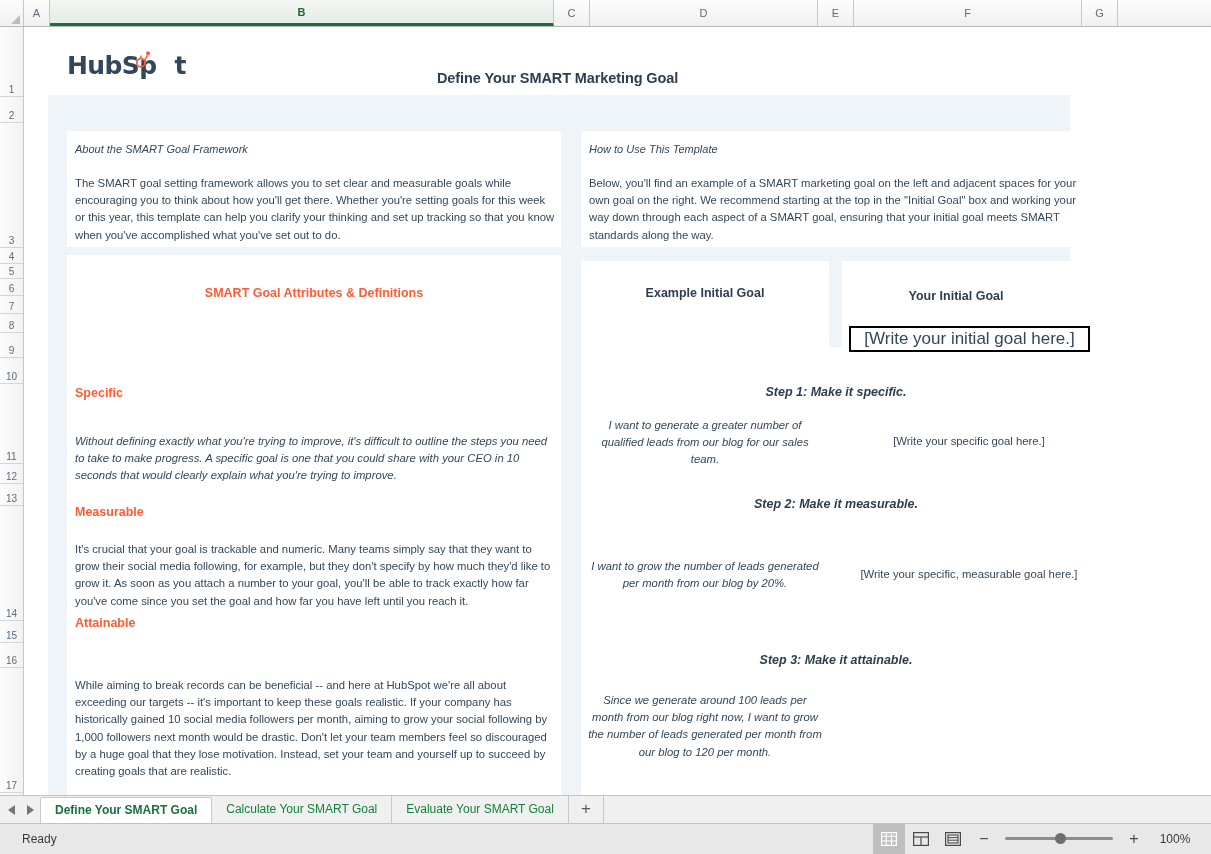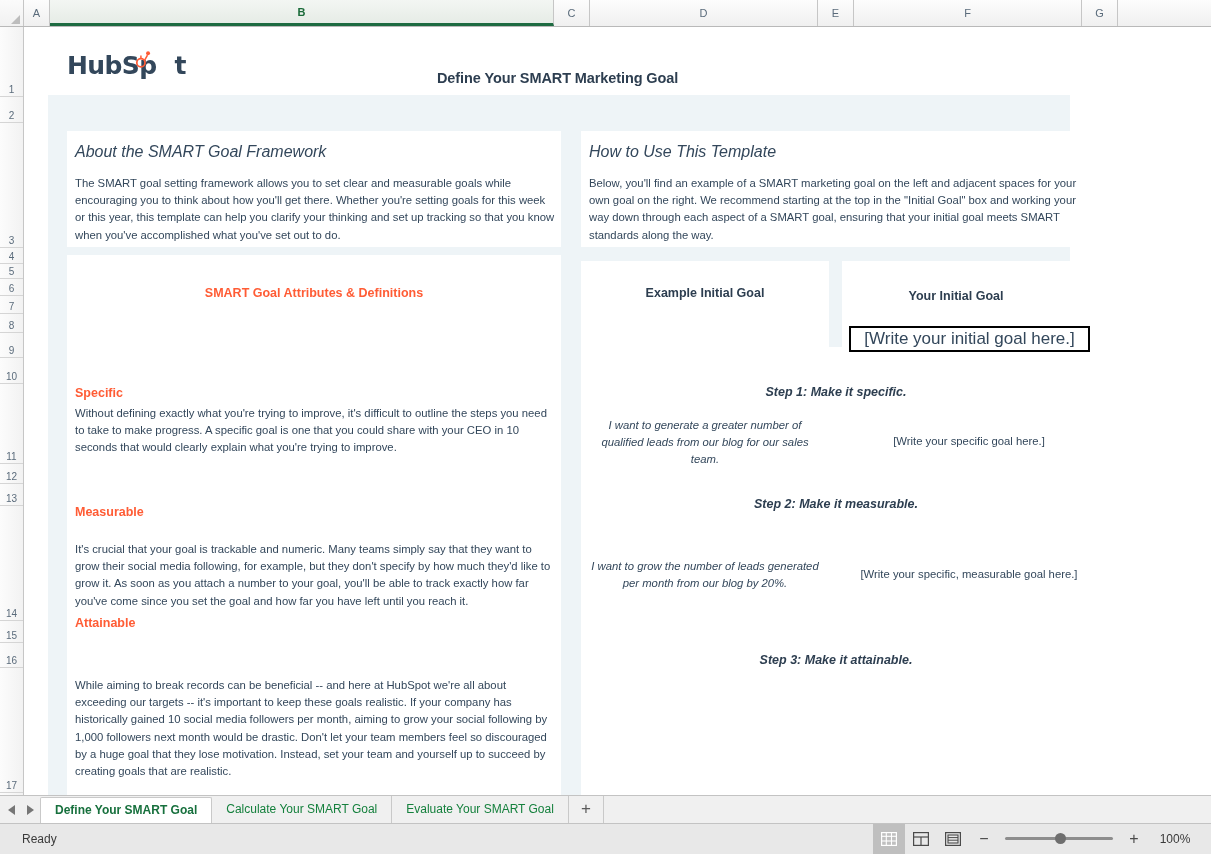--- a/index.html
+++ b/index.html
@@ -156,21 +156,21 @@
     font-size: 14.5px;
     font-weight: bold;
     color: #2d3e50;
     letter-spacing: -0.1px;
     white-space: nowrap;
   }
 
   .panel-heading {
     position: absolute;
     font-style: italic;
-    font-size: 16px;
+    font-size: 11px;
     color: #33475b;
     white-space: nowrap;
   }
   .panel-body {
     position: absolute;
     font-size: 11.3px;
     line-height: 17.2px;
     color: #33475b;
   }
 
@@ -517,38 +517,39 @@
         <div class="col-title" style="left:557px; top:259px; width:248px;">Example Initial Goal</div>
 
         <div class="col-title" style="left:818px; top:262px; width:228px;">Your Initial Goal</div>
 
 
         <div class="goal-input-box" style="left:825px; top:299px; width:241px; height:26px;">[Write your initial goal here.]</div>
 
         <div class="step-title" style="left:557px; top:358px; width:510px;">Step 1: Make it specific.</div>
 
         <div class="section-title" style="left:51px; top:359px;">Specific</div>
-        <div class="body-text" style="left:51px; top:378px; width:484px;">Without defining exactly what you're trying to improve, it's difficult to outline the steps you need to take to make progress. A specific goal is one that you could share with your CEO in 10 seconds that would clearly explain what you're trying to improve.</div>
+        <div class="body-text" style="left:51px; top:406px; width:484px;font-style:italic;">Without defining exactly what you're trying to improve, it's difficult to outline the steps you need to take to make progress. A specific goal is one that you could share with your CEO in 10 seconds that would clearly explain what you're trying to improve.</div>
 
         <div class="example-text" style="left:563px; top:390px; width:236px;">I want to generate a greater number of qualified leads from our blog for our sales team.</div>
         <div class="fill-text" style="left:824px; top:406px; width:242px;">[Write your specific goal here.]</div>
 
         <div class="step-title" style="left:557px; top:470px; width:510px;">Step 2: Make it measurable.</div>
 
         <div class="section-title" style="left:51px; top:478px;">Measurable</div>
         <div class="body-text" style="left:51px; top:514px; width:484px;">It's crucial that your goal is trackable and numeric. Many teams simply say that they want to grow their social media following, for example, but they don't specify by how much they'd like to grow it. As soon as you attach a number to your goal, you'll be able to track exactly how far you've come since you set the goal and how far you have left until you reach it.</div>
 
         <div class="example-text" style="left:563px; top:531px; width:236px;">I want to grow the number of leads generated per month from our blog by 20%.</div>
         <div class="fill-text" style="left:824px; top:539px; width:242px;">[Write your specific, measurable goal here.]</div>
 
         <div class="step-title" style="left:557px; top:626px; width:510px;">Step 3: Make it attainable.</div>
 
         <div class="section-title" style="left:51px; top:589px;">Attainable</div>
         <div class="body-text" style="left:51px; top:650px; width:484px;">While aiming to break records can be beneficial -- and here at HubSpot we're all about exceeding our targets -- it's important to keep these goals realistic. If your company has historically gained 10 social media followers per month, aiming to grow your social following by 1,000 followers next month would be drastic. Don't let your team members feel so discouraged by a huge goal that they lose motivation. Instead, set your team and yourself up to succeed by creating goals that are realistic.</div>
 
+        <div class="example-text" style="left:563px; top:665px; width:236px;">Since we generate around 100 leads per month from our blog right now, I want to grow the number of leads generated per month from our blog to 120 per month.</div>
 
         <div class="step-title" style="left:557px; top:770px; width:510px;">Step 4: Make it relevant.</div>
 
         <div class="section-title" style="left:51px; top:770px;">Relevant</div>
 
       </div>
       <div class="vscroll-pad"></div>
     </div>
   </div>
 

